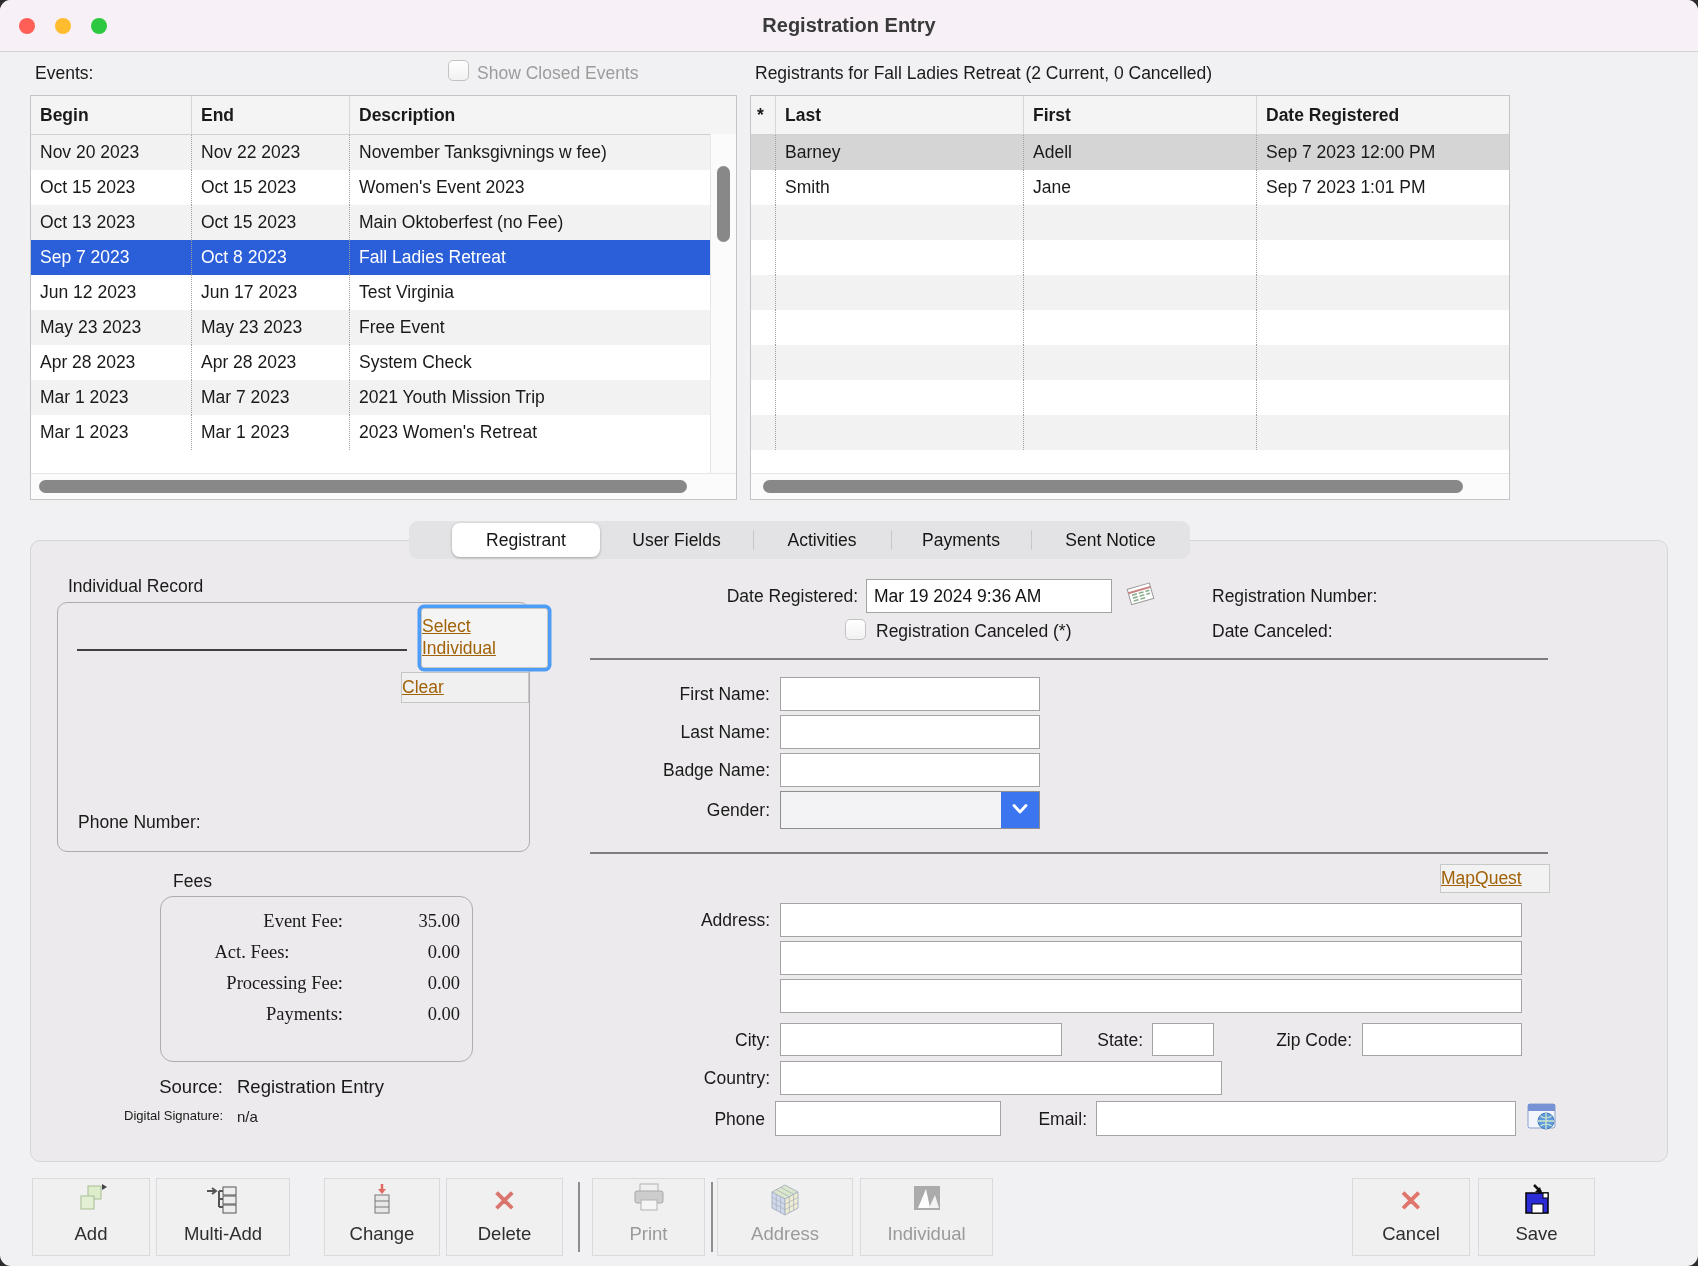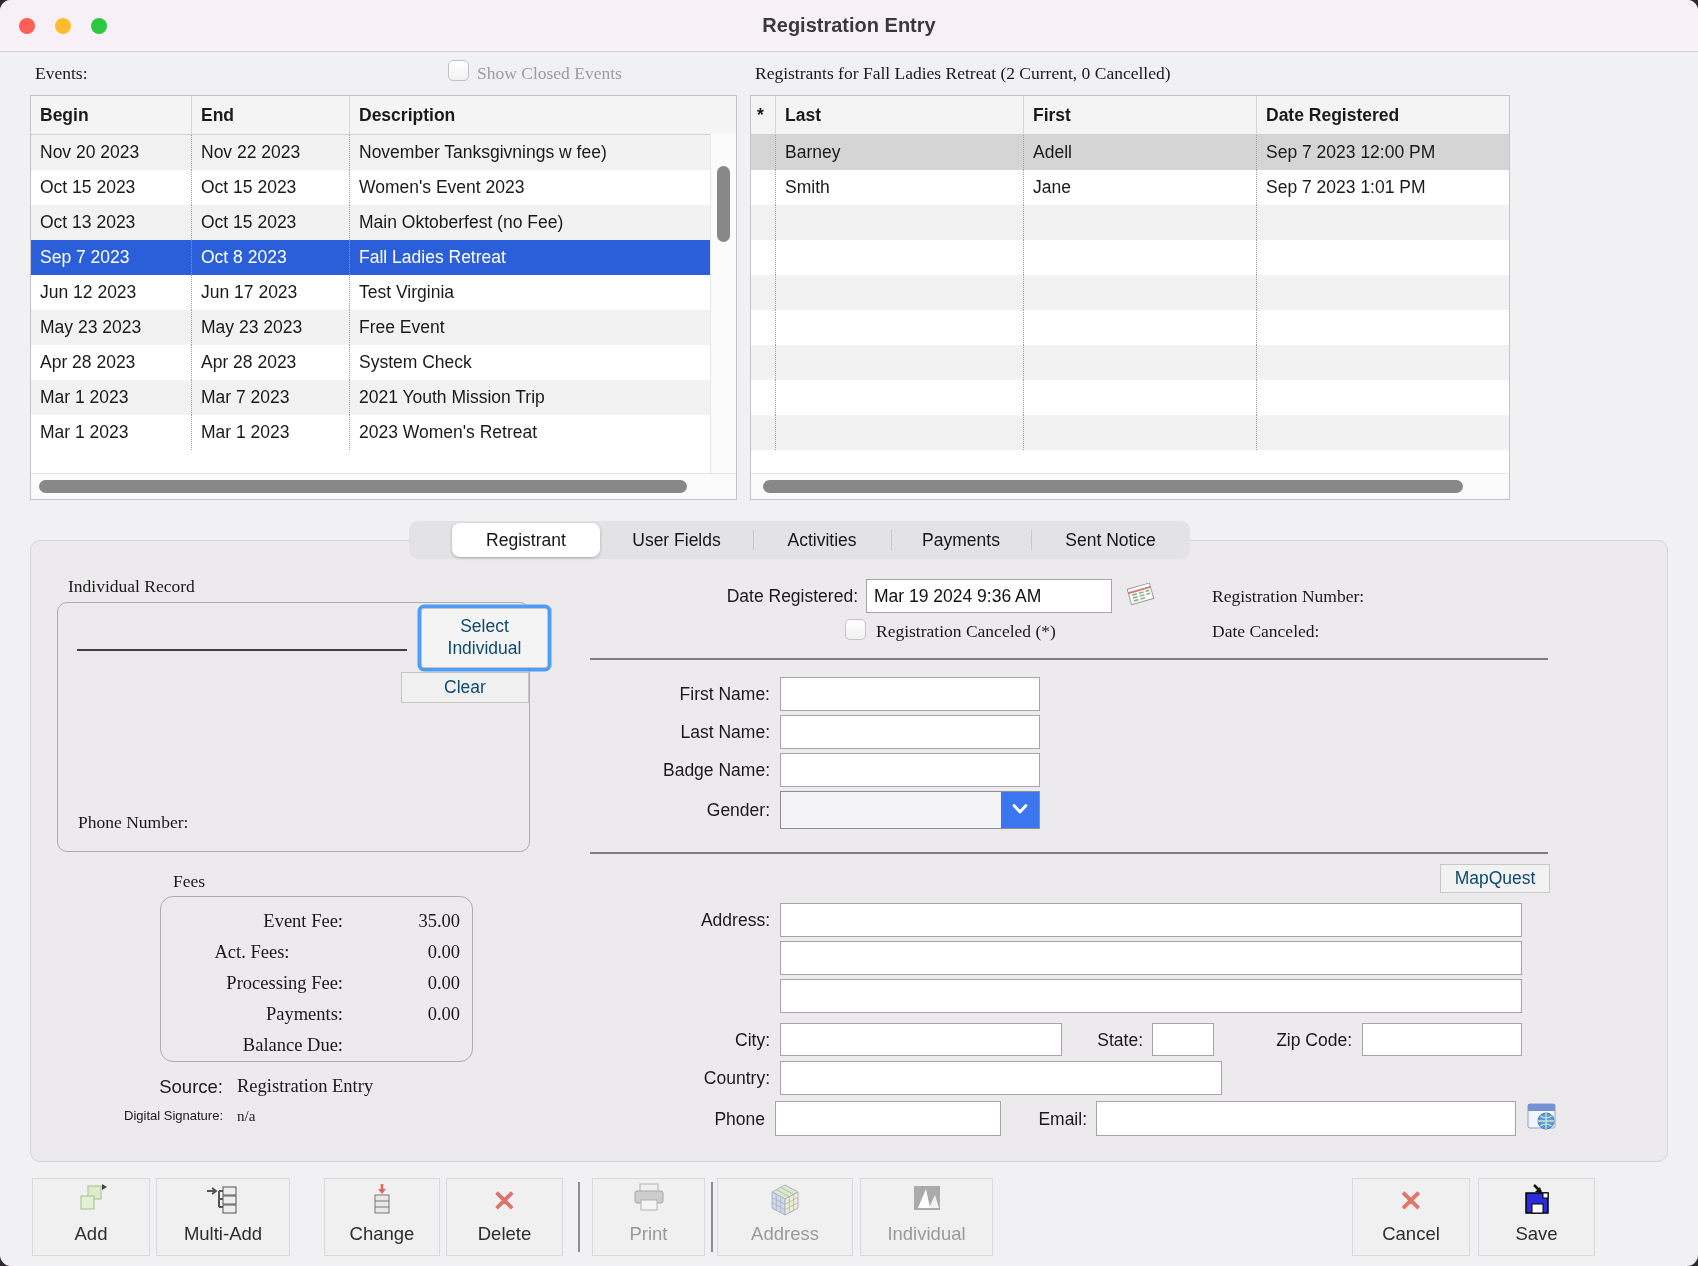--- a/index.html
+++ b/index.html
@@ -21,25 +21,25 @@
   .thead .sep{border-left:1px solid #d8d7d8}
   .trow .sep{border-left:1px dotted #9f9f9f}
   .alt{background:#f3f2f3}
   .sel-blue{background:#2b5fd9;color:#fff}
   .sel-gray{background:#d6d5d6}
   .vtrack{position:absolute;top:38px;right:0;bottom:25px;width:25px;background:#fbfbfb;border-left:1px solid #e6e6e6;}
   .htrack{position:absolute;left:0;right:0;bottom:0;height:25px;background:#fbfbfb;border-top:1px solid #e6e6e6;}
   .thumb{position:absolute;background:#898889;border-radius:7px;}
   
   .checkbox{width:21px;height:21px;border-radius:5px;background:linear-gradient(#fff,#f1f1f1);border:1px solid #c4c3c4;box-sizing:border-box;}
-  .lbl{font-size:17.5px;white-space:nowrap;font-family:Liberation Serif, serif;}
+  .lbl{font-size:17.5px;white-space:nowrap;}
   .rlab{font-size:17.5px;text-align:right;white-space:nowrap;}
   .gray{color:#9d9c9d;}
   .inp{background:#fff;border:1px solid #a5a4a5;box-sizing:border-box;font-size:17.5px;padding:0 7px;font-family:inherit;color:#111;outline:none;}
-  .btn{background:#f5f4f5;border:1px solid #c7c6c7;box-sizing:border-box;font-size:17.5px;text-align:center;color:#0c4a6e;}
+  .btn{background:#f5f4f5;border:1px solid #c7c6c7;box-sizing:border-box;font-size:17.5px;text-align:left;color:#a16207;text-decoration:underline;}
   
   .tabs{display:flex;height:38px;background:#e3e2e4;border-radius:9px;padding-left:43px;}
   .tabseg{font-size:17.5px;line-height:38px;text-align:center;position:relative;color:#161616;box-sizing:border-box;}
   .tabseg.on{background:#fff;border-radius:8px;margin:2px 0;line-height:34px;box-shadow:0 1px 3px rgba(0,0,0,.28);}
   .tabsep::before{content:"";position:absolute;left:0;top:9px;height:20px;width:1px;background:#c7c6c8;}
   
   .panel{background:#eceaec;border:1px solid #d6d5d6;border-radius:10px;box-sizing:border-box;}
   .grpbox{border:1px solid #aeadae;border-radius:10px;box-sizing:border-box;font-family:Liberation Serif, serif;}
   .hr{background:#7f7e7f;height:2px;}
   .feerow{display:flex;height:31px;line-height:31px;font-size:18.5px;}
@@ -225,24 +225,20 @@
       <span style="width:182px;text-align:center">Act. Fees:</span>
       <span style="flex:1;text-align:right;padding-right:12px">0.00</span>
     </div>
     <div class="feerow">
       <span style="width:182px;text-align:right">Processing Fee:</span>
       <span style="flex:1;text-align:right;padding-right:12px">0.00</span>
     </div>
     <div class="feerow">
       <span style="width:182px;text-align:right">Payments:</span>
       <span style="flex:1;text-align:right;padding-right:12px">0.00</span>
-    </div>
-    <div class="feerow">
-      <span style="width:182px;text-align:right">Balance Due:</span>
-      <span style="flex:1;text-align:right;padding-right:12px"></span>
     </div>
   </div>
   <div class="abs rlab" style="left:43px;top:1076px;width:180px;font-size:18.5px">Source:</div>
   <div class="abs lbl" style="left:237px;top:1076px;font-size:18.5px">Registration Entry</div>
   <div class="abs rlab" style="left:43px;top:1108px;width:180px;font-size:13px">Digital Signature:</div>
   <div class="abs lbl" style="left:237px;top:1108px;font-size:15px">n/a</div>
 
   <div class="abs rlab" style="left:610px;top:586px;width:248px">Date Registered:</div>
   <input class="inp abs" style="left: 866px; top: 579px; width: 246px; height: 34px;" value="Mar 19 2024 9:36 AM">
   <span class="abs" style="left:1124px;top:580px">

